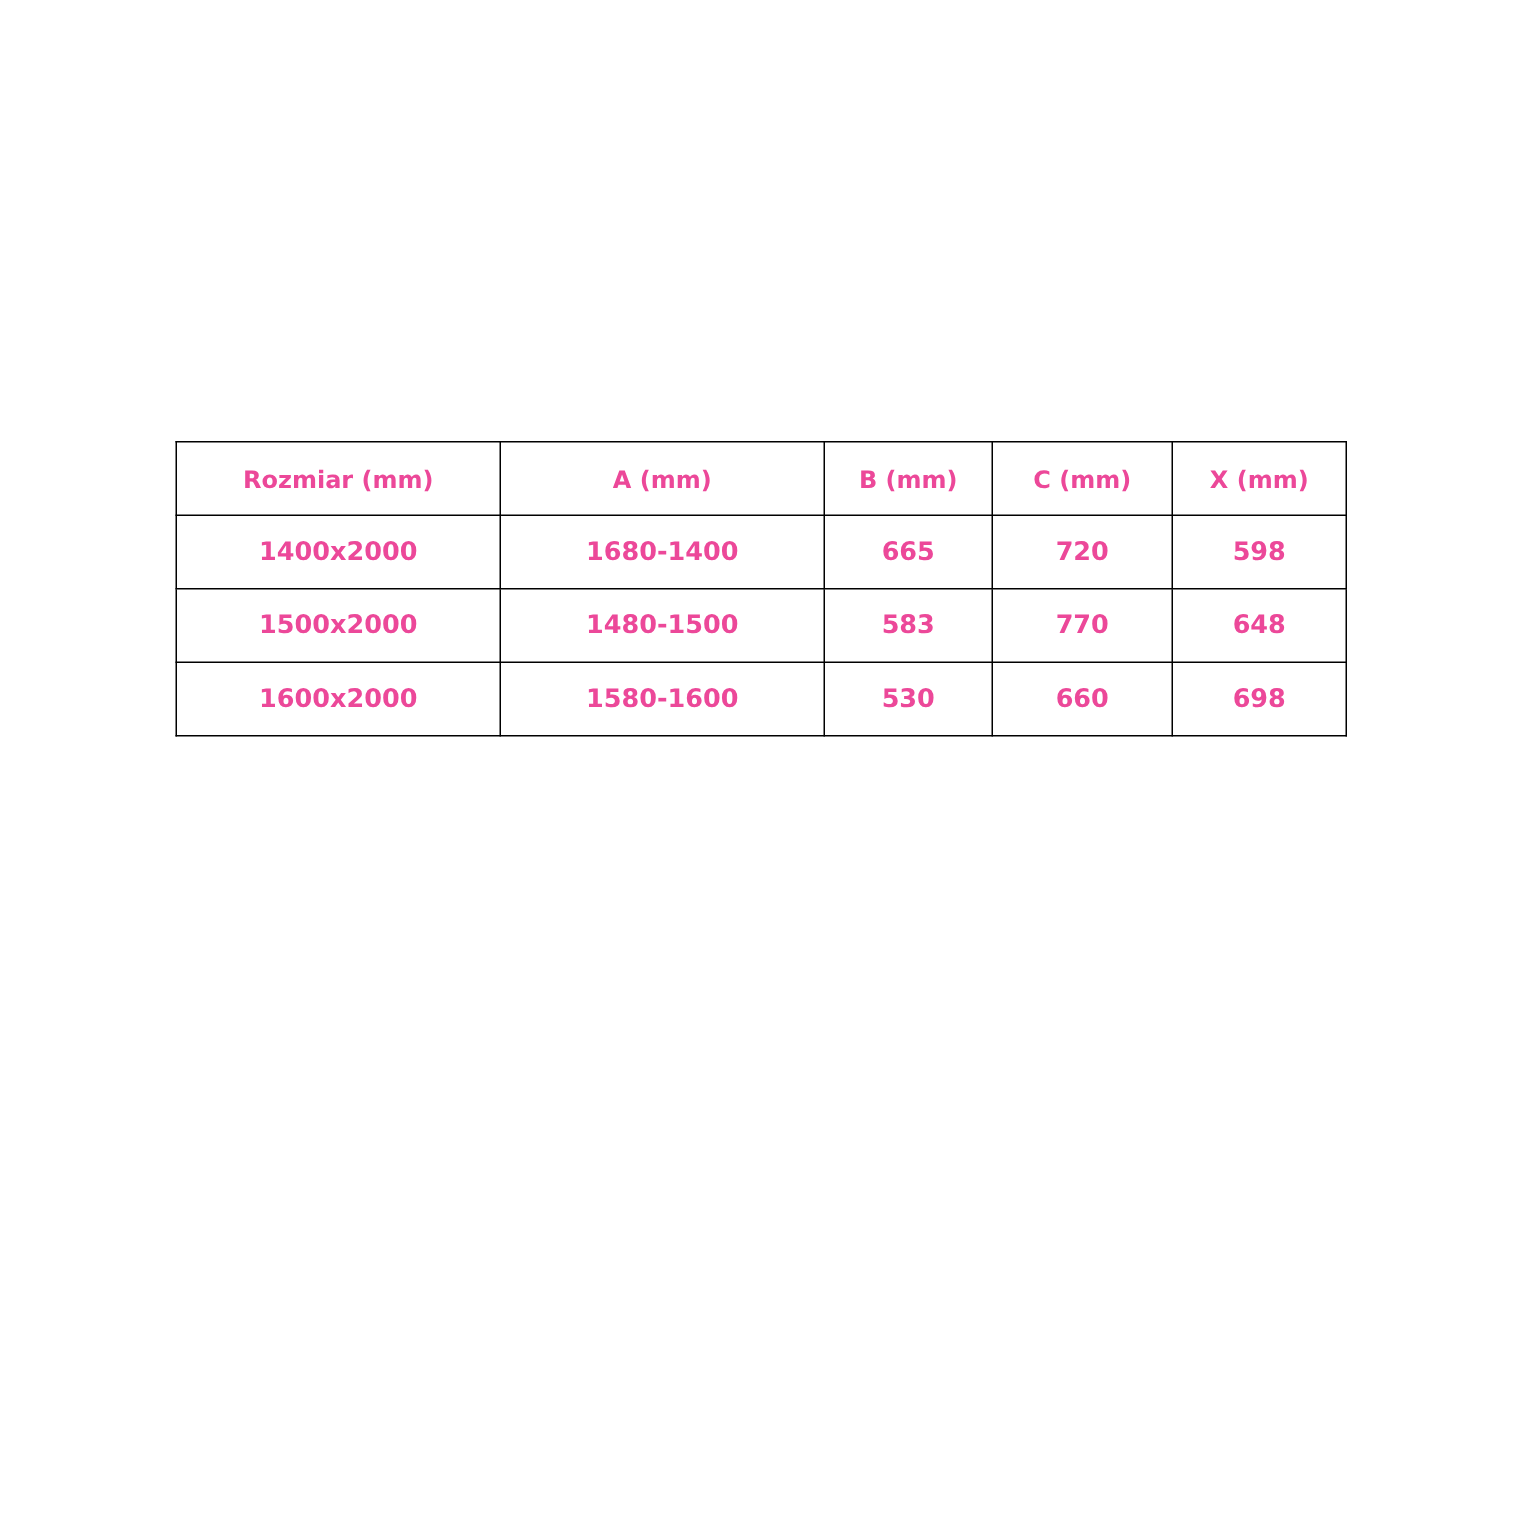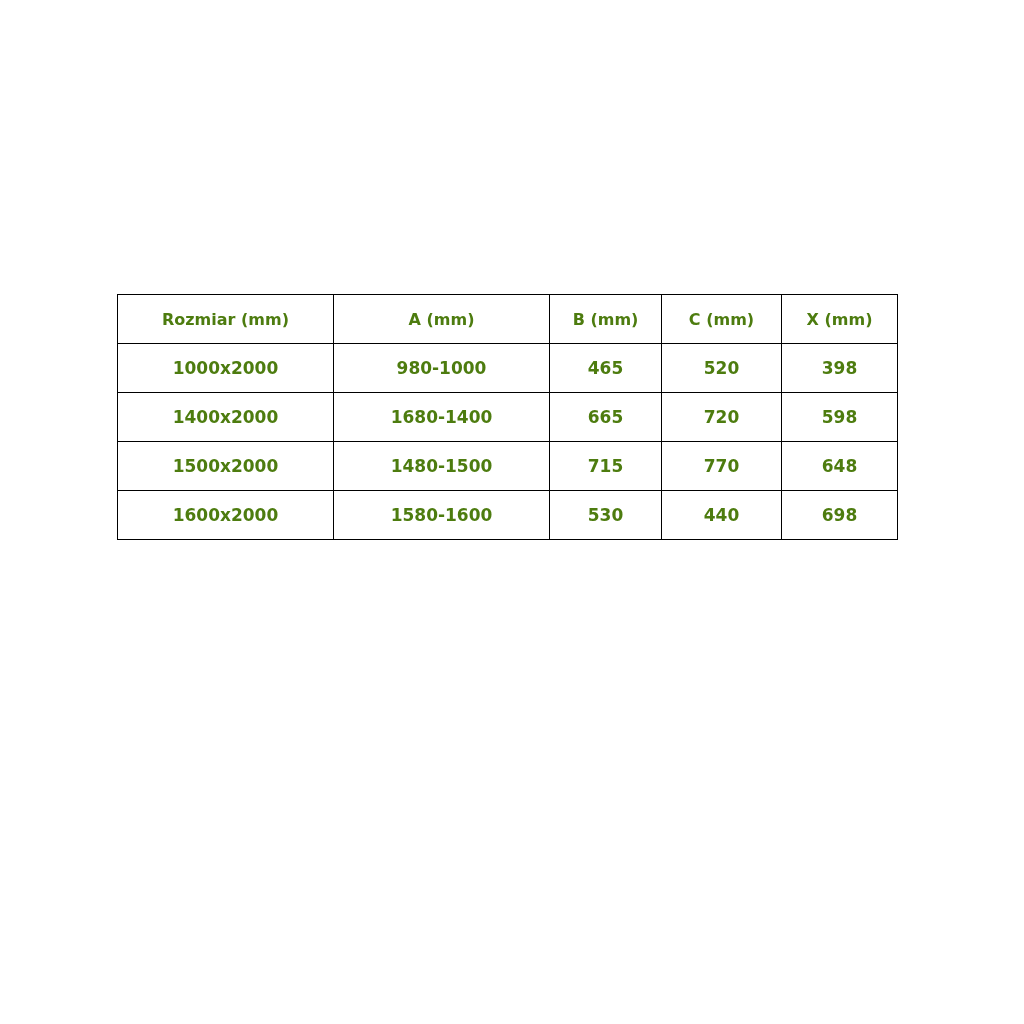--- a/index.html
+++ b/index.html
@@ -24,21 +24,21 @@
   }
   table.spec {
     border-collapse: collapse;
     width: 780px;
     table-layout: fixed;
   }
   table.spec td, table.spec th {
     border: 1px solid #000000;
     text-align: center;
     vertical-align: middle;
-    color: #4d7c0f;
+    color: #ec4899;
     font-weight: bold;
     font-size: 17px;
     padding: 0;
     height: 48px;
     white-space: nowrap;
   }
   table.spec th {
     font-size: 16px;
   }
   col.c0 { width: 216px; }
@@ -64,43 +64,36 @@
         <tr>
           <th>Rozmiar (mm)</th>
           <th>A (mm)</th>
           <th>B (mm)</th>
           <th>C (mm)</th>
           <th>X (mm)</th>
         </tr>
       </thead>
       <tbody>
         <tr>
-          <td>1000x2000</td>
-          <td>980-1000</td>
-          <td>465</td>
-          <td>520</td>
-          <td>398</td>
-        </tr>
-        <tr>
           <td>1400x2000</td>
           <td>1680-1400</td>
           <td>665</td>
           <td>720</td>
           <td>598</td>
         </tr>
         <tr>
           <td>1500x2000</td>
           <td>1480-1500</td>
-          <td>715</td>
+          <td>583</td>
           <td>770</td>
           <td>648</td>
         </tr>
         <tr>
           <td>1600x2000</td>
           <td>1580-1600</td>
           <td>530</td>
-          <td>440</td>
+          <td>660</td>
           <td>698</td>
         </tr>
       </tbody>
     </table>
   </div>
 </div>
 
 </body></html>

